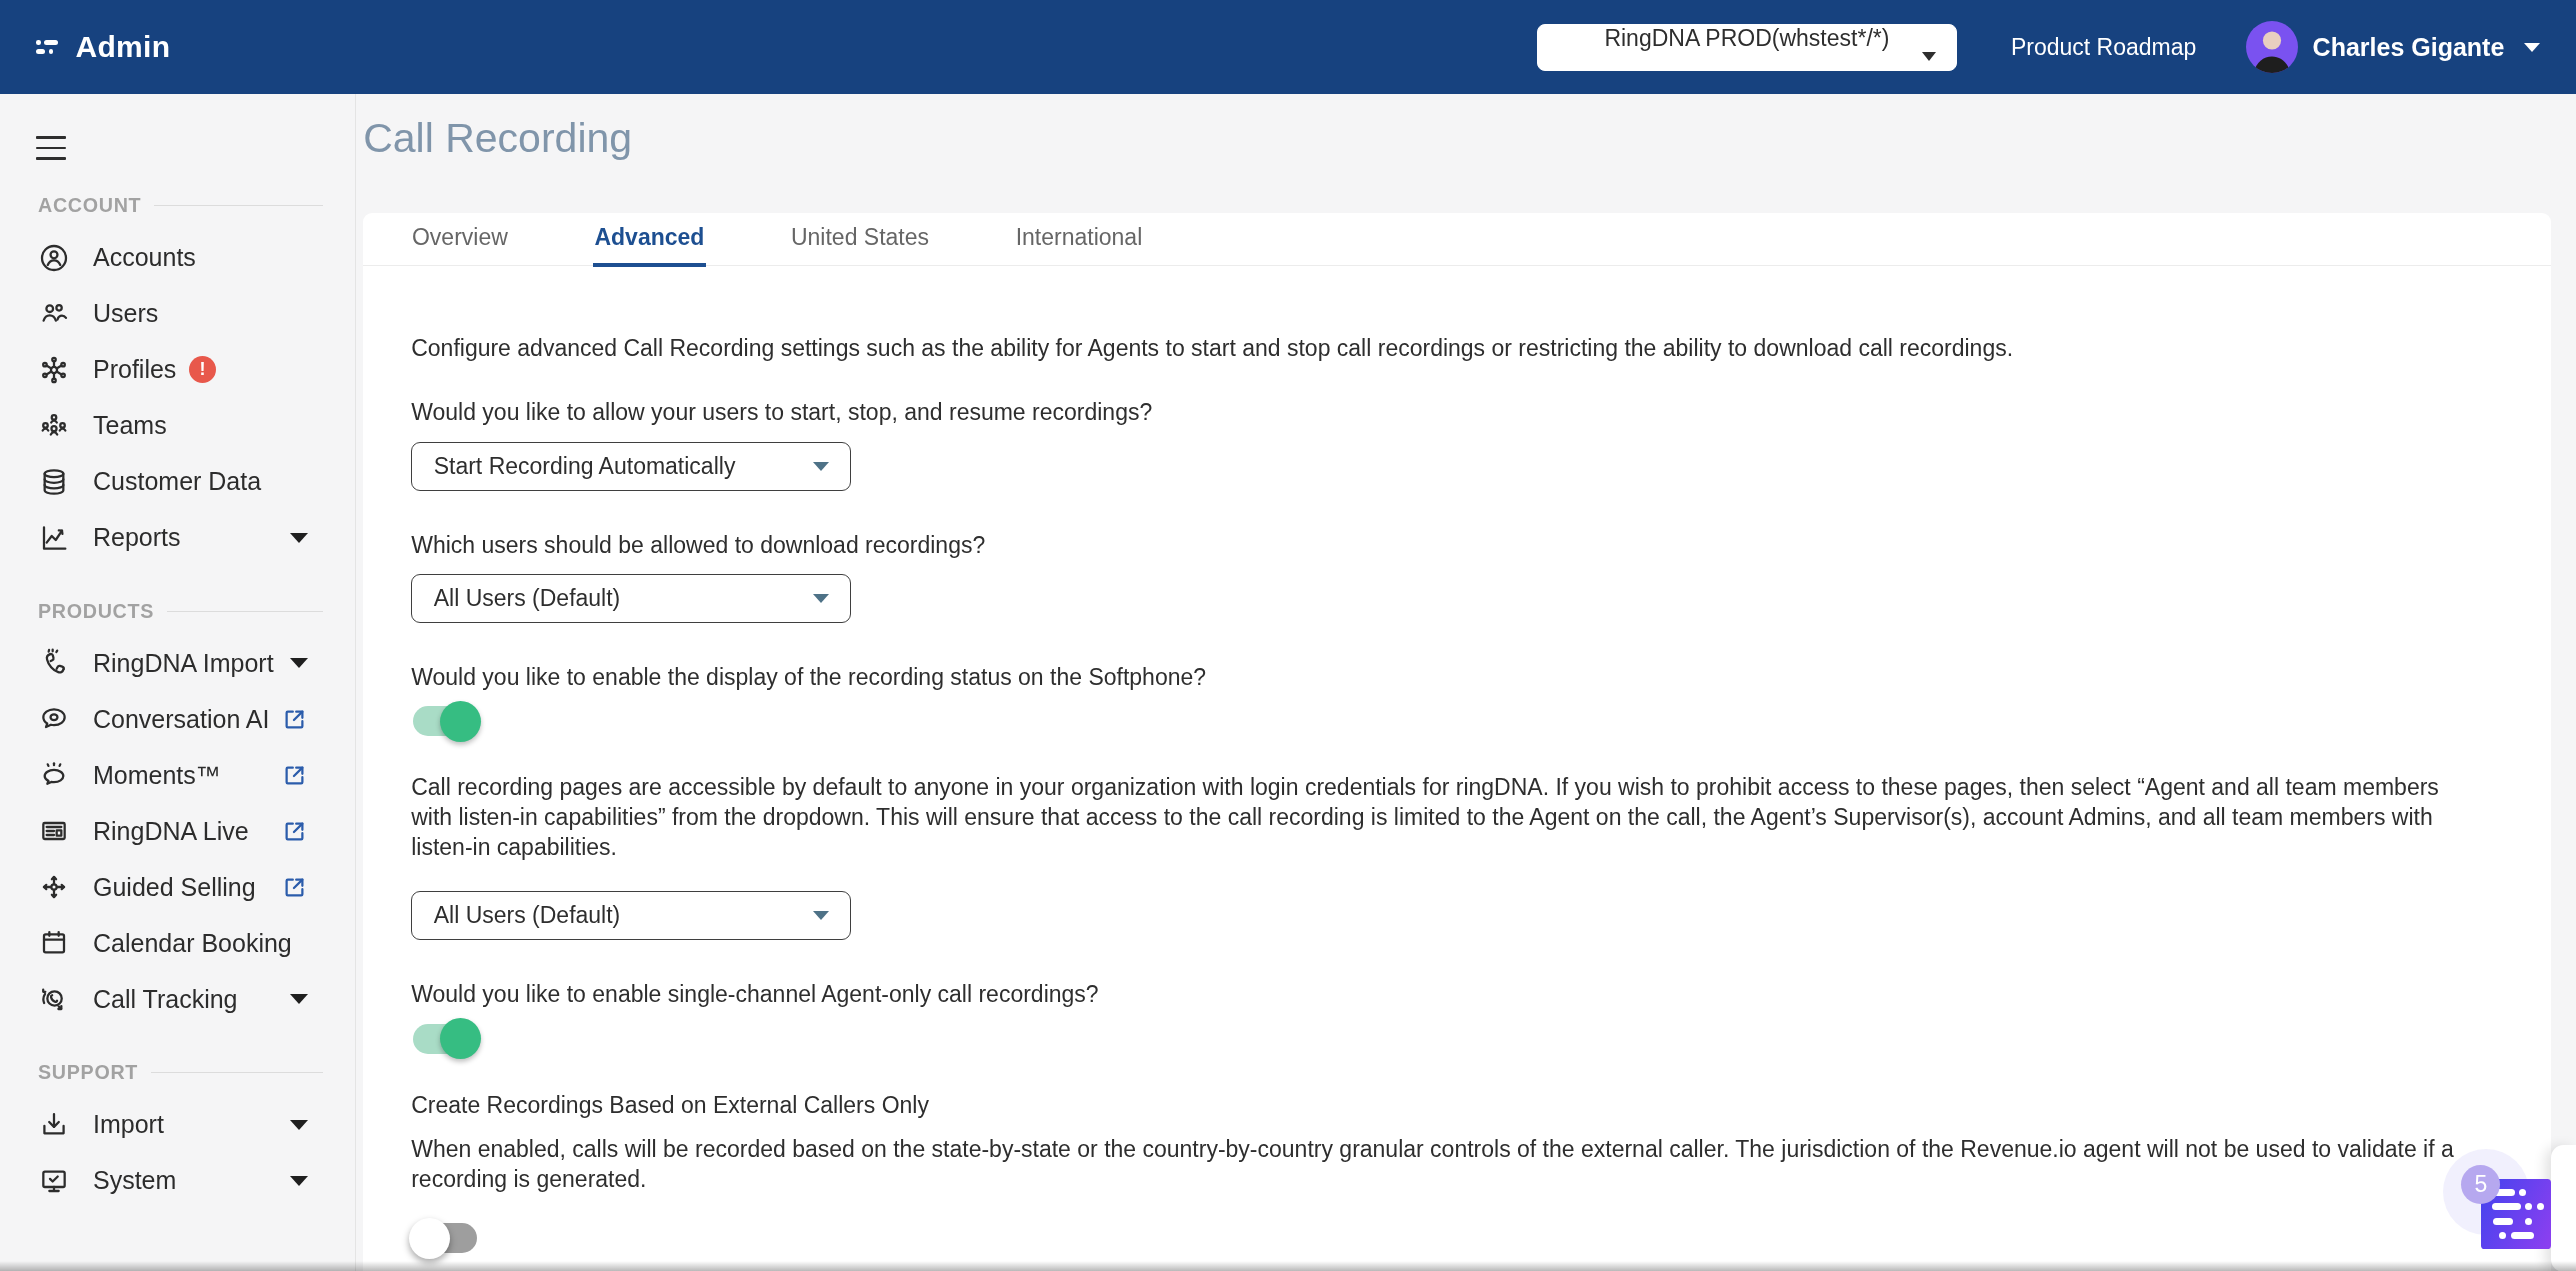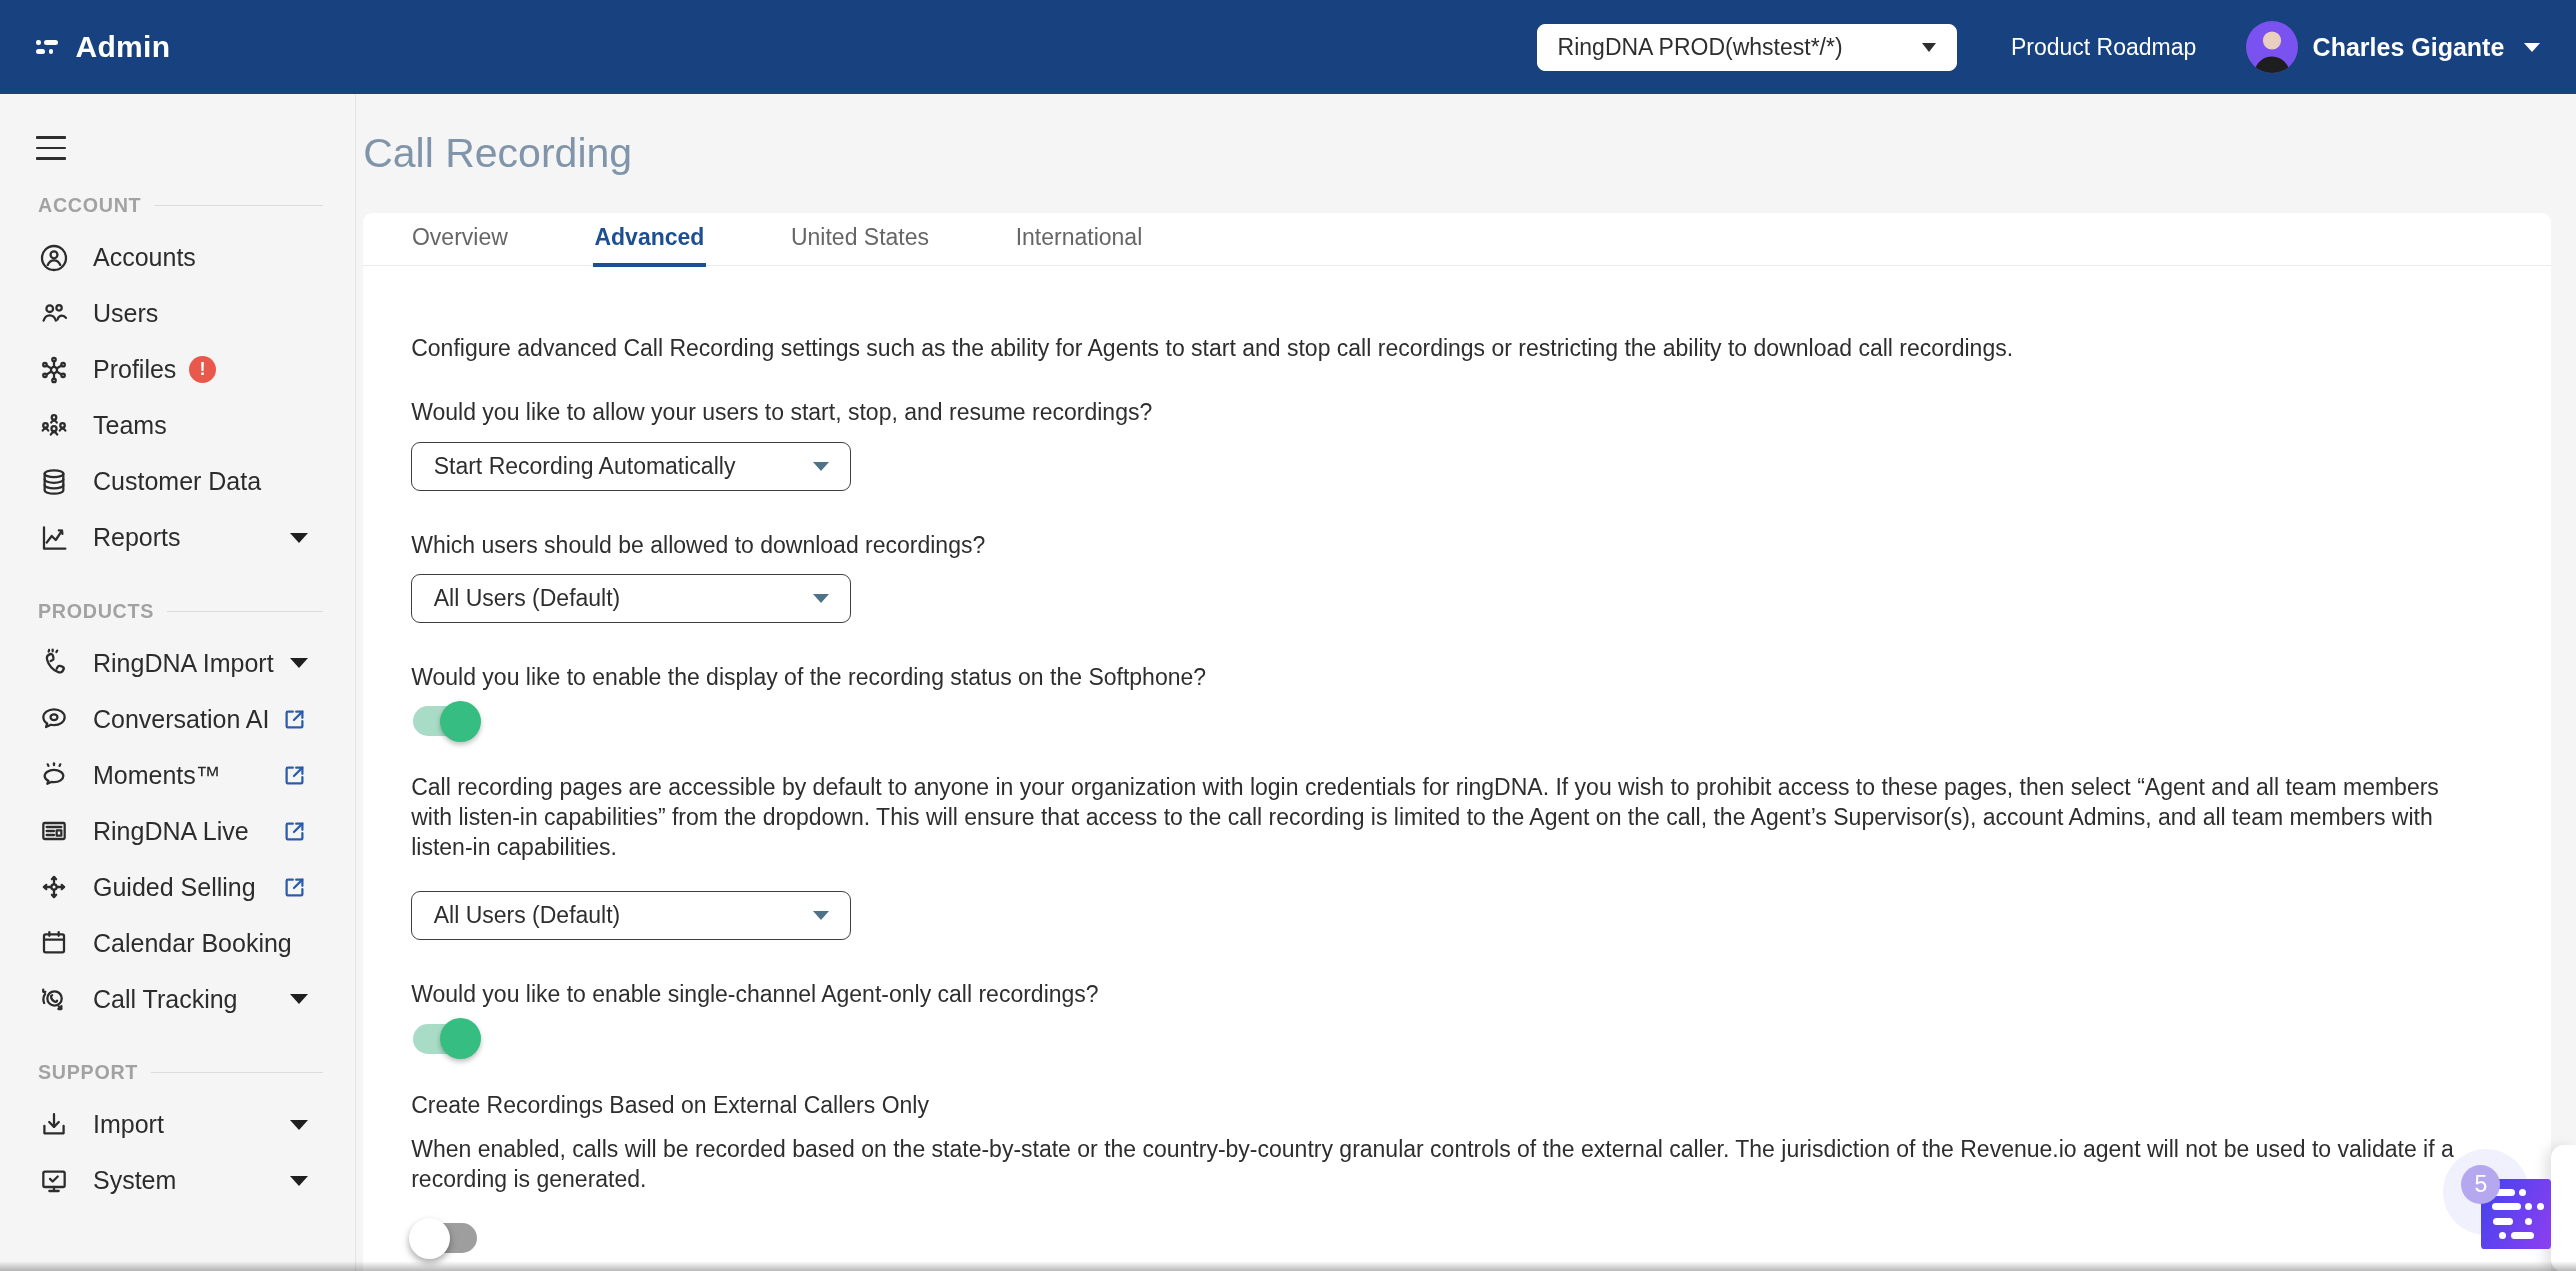--- a/index.html
+++ b/index.html
@@ -20,21 +20,21 @@
   .brand { display: flex; align-items: center; gap: 12.5px; }
   .brand-logo { display: flex; flex-direction: column; gap: 4.5px; width: 27px; }
   .brand-logo .r { display: flex; gap: 3.6px; align-items: center; }
   .brand-logo .dash { height: 4.5px; border-radius: 2.7px; background: #fff; }
   .brand-logo .dot { width: 4.5px; height: 4.5px; border-radius: 50%; background: #fff; }
   .brand-title { color: #fff; font-size: 30px; font-weight: bold; letter-spacing: 0.3px; }
   .topbar-spacer { flex: 1; }
   .account-select {
     width: 420px; height: 47px; background: #fff; border-radius: 8px;
     display: flex; align-items: center; padding: 0 19.7px; font-size: 23px;
-    color: #2E2E2E; margin-right: 54px; border: 0.9px solid #fff;
+    color: #2E2E2E; margin-right: 54px; border: 0.9px solid #fff; flex-direction: column;
   }
   .caret-down { width: 0; height: 0; border-left: 7.2px solid transparent;
     border-right: 7.2px solid transparent; border-top: 9px solid #2E2E2E; margin-left: auto; }
   .roadmap-link { color: #fff; font-size: 23px; margin-right: 50px; cursor: pointer; }
   .user-chip { display: flex; align-items: center; gap: 14.3px; cursor: pointer; }
   .avatar { width: 52px; height: 52px; border-radius: 50%; background: #7A52F0;
     overflow: hidden; display: flex; align-items: flex-end; justify-content: center; }
   .user-name { color: #fff; font-size: 25px; font-weight: bold; }
   .user-caret { width: 0; height: 0; border-left: 8px solid transparent;
     border-right: 8px solid transparent; border-top: 9.8px solid #fff; margin-left: 5.4px; }
@@ -59,21 +59,21 @@
     color: #fff; font-size: 18px; font-weight: bold; display: flex; align-items: center;
     justify-content: center; margin-left: 12.5px; }
   .side-adorn { margin-left: auto; display: flex; align-items: center; }
   .side-caret { width: 0; height: 0; border-left: 9px solid transparent;
     border-right: 9px solid transparent; border-top: 10.7px solid #1F1F1F; }
   .ext-icon svg { width: 27px; height: 27px; stroke: #2B5CAB; fill: none;
     stroke-width: 2; stroke-linecap: round; stroke-linejoin: round; }
 
   
   .main { position: absolute; left: 356px; top: 94px; right: 0; bottom: 0; }
-  .page-title { position: absolute; top: 36px; left: 7.2px; font-size: 41px;
+  .page-title { position: absolute; top: 21px; left: 7.2px; font-size: 41px;
     font-weight: 400; color: #8095AA; }
   .card { position: absolute; top: 119px; left: 7.2px; right: 25px; bottom: 0;
     background: #fff; border-radius: 9px 9px 0 0; }
   .tab-row { display: flex; padding: 3.6px 0 0 47px; border-bottom: 1.8px solid #ECECEC; }
   .tab { font-size: 23px; color: #666; padding: 7.2px 1.8px 12.5px 1.8px; margin-right: 83px;
     border-bottom: 4.5px solid transparent; margin-bottom: -1.8px; cursor: pointer; }
   .tab.active { color: #1D4F91; font-weight: bold; border-bottom-color: #1D4F91; }
   .content { padding: 67px 82px 0 48px; }
   .intro { font-size: 23px; line-height: 30px; margin-bottom: 34px; }
   .question { font-size: 23px; line-height: 30px; margin-bottom: 14.3px; }

